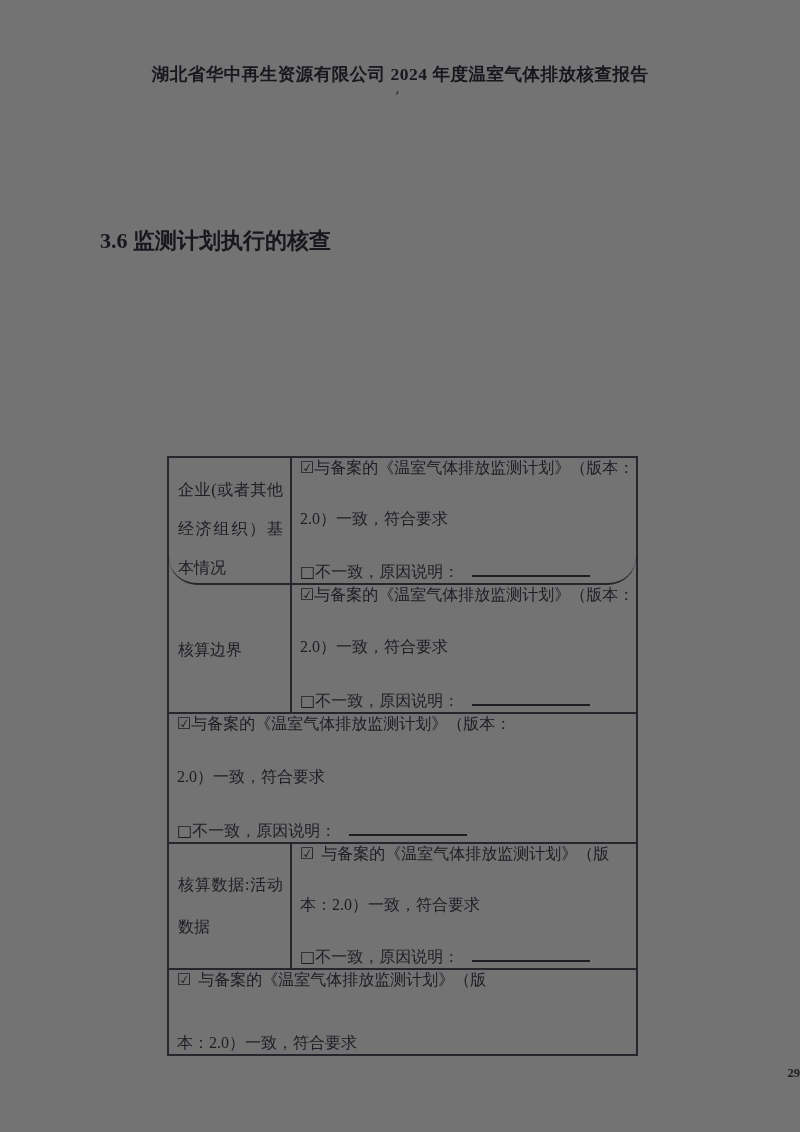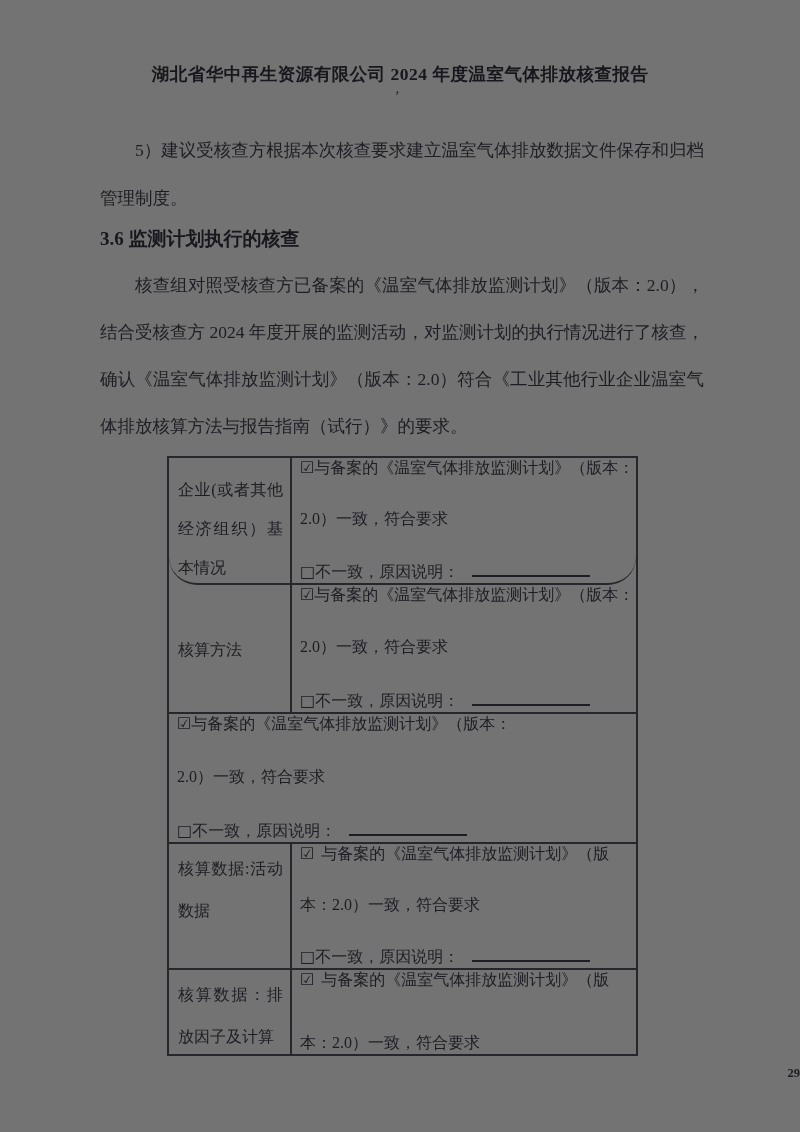--- a/index.html
+++ b/index.html
@@ -26,21 +26,21 @@
   }
   .para {
     position:absolute; left:100px; width:604px;
     font-size:17.5px; line-height:47px;
     text-indent:2em; text-align:justify;
     color:#1d1d24;
   }
   .para-1 { top:126px; line-height:48px; }
   .section-heading {
     position:absolute; top:226px; left:100px;
-    font-size:19px; font-weight:bold; color:#17171d;
+    font-size:22px; font-weight:bold; color:#17171d;
   }
   .para-2 { top:262px; }
 
   .mon-table {
     position:absolute; top:456px; left:167px;
     width:471px; height:600px;
     border:2px solid #26262c;
     box-sizing:border-box;
     font-size:16px; color:#1d1d24;
   }
@@ -52,21 +52,21 @@
   .t-row.last { border-bottom:none; }
   .cell-label {
     width:123px; box-sizing:border-box;
     border-right:2px solid #26262c;
     padding:12px 7px 0 9px;
     line-height:39px;
     text-align:justify;
     overflow:hidden;
   }
   .cell-label.vcenter { padding-top:45px; }
-  .cell-label.tight { padding-top:4px; line-height:42px; }
+  .cell-label.tight { padding-top:20px; line-height:42px; }
   .cell-content {
     flex:1;
     display:flex; flex-direction:column;
     justify-content:space-between;
     padding:0 4px 0 8px;
     overflow:hidden;
   }
   .opt-line { white-space:nowrap; }
   .cb {
     font-family:"DejaVu Sans",sans-serif;
@@ -88,45 +88,43 @@
 </style>
 </head>
 <body>
 
 <div class="page">
 
   <div class="header-title">湖北省华中再生资源有限公司 2024 年度温室气体排放核查报告</div>
 
   <div class="stray-mark">’</div>
 
-  <div class="para para-1">5）建议受核查方根据本次核查要求建立温室气体排放数据文件保存和归档管理制度。</div>
 
   <div class="section-heading">3.6 监测计划执行的核查</div>
 
-  <div class="para para-2">核查组对照受核查方已备案的《温室气体排放监测计划》（版本：2.0），结合受核查方 2024 年度开展的监测活动，对监测计划的执行情况进行了核查，确认《温室气体排放监测计划》（版本：2.0）符合《工业其他行业企业温室气体排放核算方法与报告指南（试行）》的要求。</div>
 
   <div class="mon-table">
 
     <div class="t-row" style="height:127px;border-radius:28px;">
       <div class="cell-label">企业(或者其他经济组织）基本情况</div>
       <div class="cell-content">
         <div class="opt-line">
           <span class="cb">☑</span><span>与备案的《温室气体排放监测计划》（版本：</span>
         </div>
         <div class="opt-line">
           <span>2.0）一致，符合要求</span>
         </div>
         <div class="opt-line">
           <span class="cb">□</span><span>不一致，原因说明：</span><span class="reason-underline"></span>
         </div>
       </div>
     </div>
 
     <div class="t-row" style="height:129px;">
-      <div class="cell-label vcenter">核算方法</div>
+      <div class="cell-label vcenter">核算边界</div>
       <div class="cell-content">
         <div class="opt-line">
           <span class="cb">☑</span><span>与备案的《温室气体排放监测计划》（版本：</span>
         </div>
         <div class="opt-line">
           <span>2.0）一致，符合要求</span>
         </div>
         <div class="opt-line">
           <span class="cb">□</span><span>不一致，原因说明：</span><span class="reason-underline"></span>
         </div>
@@ -156,21 +154,20 @@
         <div class="opt-line">
           <span>本：2.0）一致，符合要求</span>
         </div>
         <div class="opt-line">
           <span class="cb">□</span><span>不一致，原因说明：</span><span class="reason-underline"></span>
         </div>
       </div>
     </div>
 
     <div class="t-row last" style="height:84px;">
-      <div class="cell-label tight">核算数据：排放因子及计算</div>
       <div class="cell-content">
         <div class="opt-line">
           <span class="cb sp">☑</span><span>与备案的《温室气体排放监测计划》（版</span>
         </div>
         <div class="opt-line">
           <span>本：2.0）一致，符合要求</span>
         </div>
       </div>
     </div>
 

